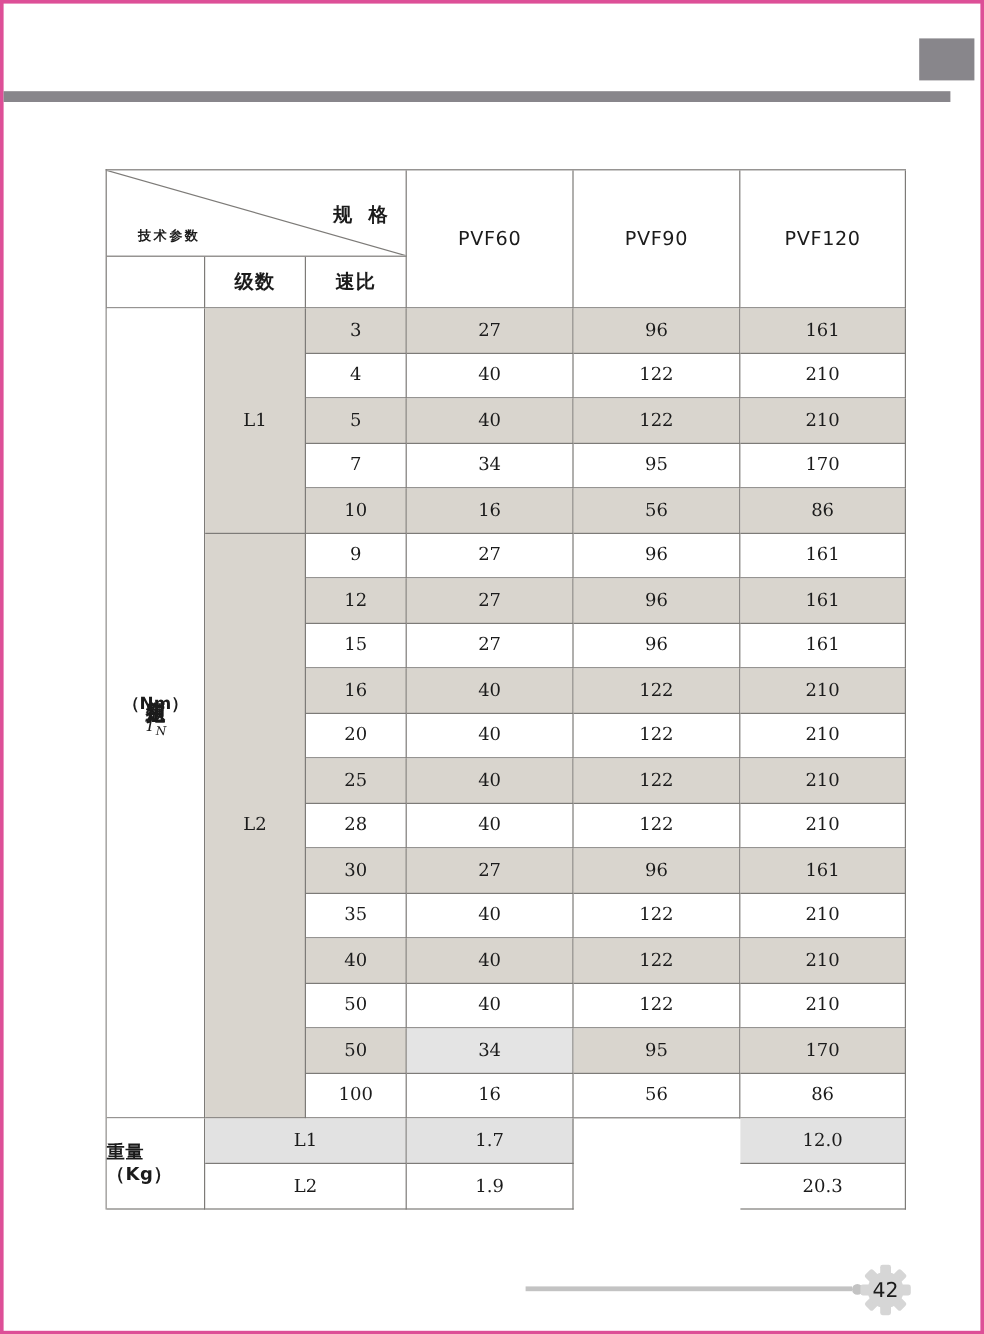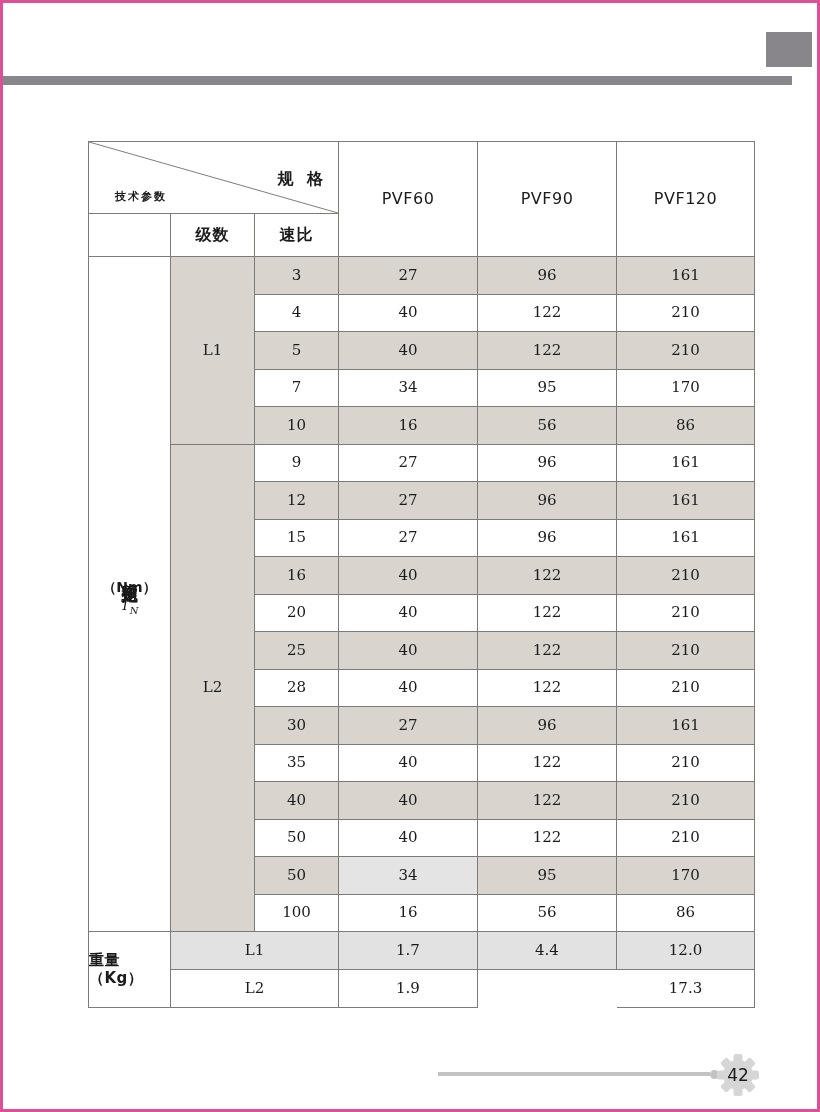--- a/index.html
+++ b/index.html
@@ -164,25 +164,24 @@
     <div class="cell num shade" style="grid-area: 19 / 3;">50</div>
     <div class="cell num light" style="grid-area: 19 / 4;">34</div>
     <div class="cell num shade" style="grid-area: 19 / 5;">95</div>
     <div class="cell num shade" style="grid-area: 19 / 6;">170</div>
     <div class="cell num" style="grid-area: 20 / 3;">100</div>
     <div class="cell num" style="grid-area: 20 / 4;">16</div>
     <div class="cell num" style="grid-area: 20 / 5;">56</div>
     <div class="cell num" style="grid-area: 20 / 6;">86</div>
     <div class="cell num wshade" style="grid-area: 21 / 2 / auto / span 2;">L1</div>
     <div class="cell num wshade" style="grid-area: 21 / 4;">1.7</div>
-    <div class="cell num wshade" style="grid-area: 21 / 5;">4.4</div>
     <div class="cell num wshade" style="grid-area: 21 / 6;">12.0</div>
     <div class="cell num" style="grid-area: 22 / 2 / auto / span 2;">L2</div>
     <div class="cell num" style="grid-area: 22 / 4;">1.9</div>
-    <div class="cell num" style="grid-area: 22 / 6;">17.3</div>
+    <div class="cell num" style="grid-area: 22 / 6;">20.3</div>
   </div>
 
 <div class="footer-line"></div>
 <div class="footer-dot"></div>
 <svg class="gear" viewBox="0 0 44 44">
   <g fill="#d6d6d6">
     <rect x="17.5" y="1" width="9" height="12" rx="2"></rect>
     <rect x="17.5" y="1" width="9" height="12" rx="2" transform="rotate(45 22 22)"></rect>
     <rect x="17.5" y="1" width="9" height="12" rx="2" transform="rotate(90 22 22)"></rect>
     <rect x="17.5" y="1" width="9" height="12" rx="2" transform="rotate(135 22 22)"></rect>

